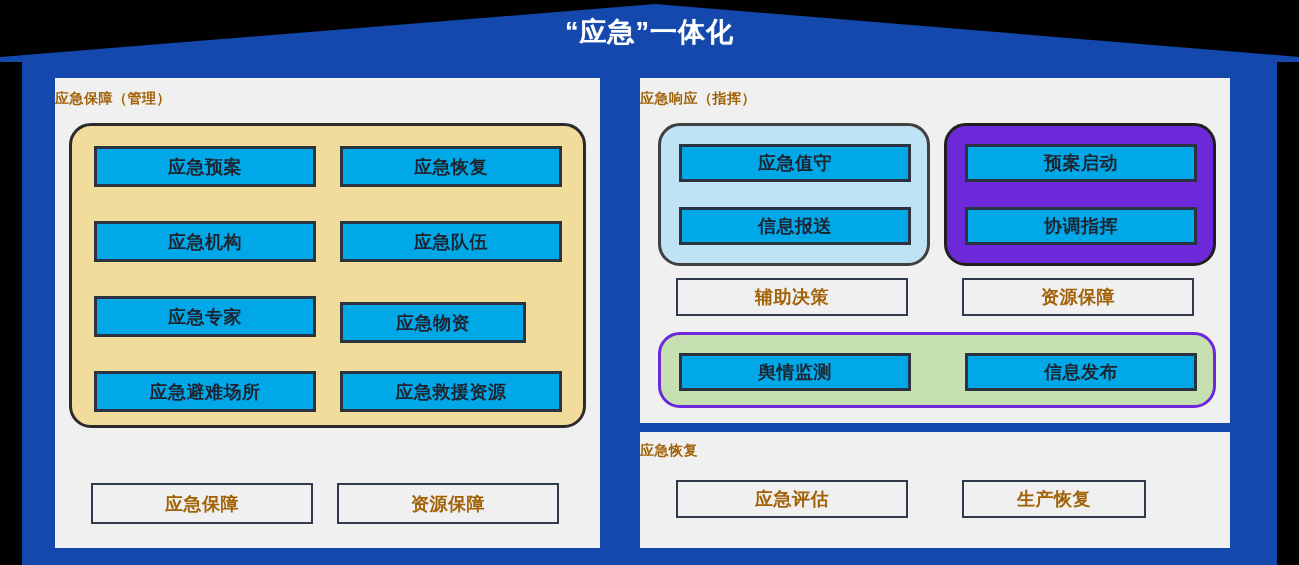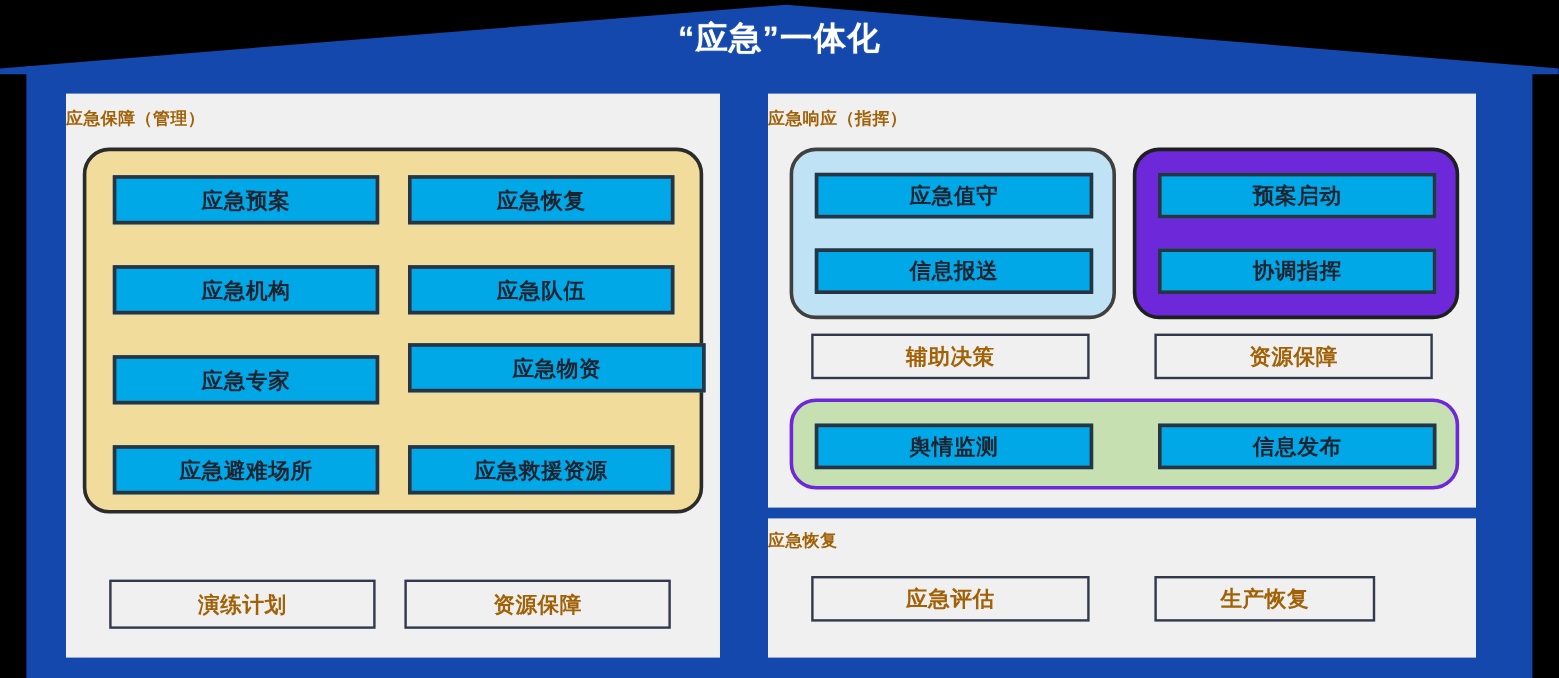--- a/index.html
+++ b/index.html
@@ -143,27 +143,27 @@
 
     <div class="group group-yellow abs" style="left:14px; top:45px; width:517px; height:305px;">
 
       <div class="cell cell-blue abs" style="left:22px;  top:20px;  width:222px; height:41px;">应急预案</div>
       <div class="cell cell-blue abs" style="left:268px; top:20px;  width:222px; height:41px;">应急恢复</div>
 
       <div class="cell cell-blue abs" style="left:22px;  top:95px;  width:222px; height:41px;">应急机构</div>
       <div class="cell cell-blue abs" style="left:268px; top:95px;  width:222px; height:41px;">应急队伍</div>
 
       <div class="cell cell-blue abs" style="left:22px;  top:170px; width:222px; height:41px;">应急专家</div>
-      <div class="cell cell-blue abs" style="left:268px; top:160px; width:248px; height:41px;">应急物资</div>
+      <div class="cell cell-blue abs" style="left:268px; top:176px; width:186px; height:41px;">应急物资</div>
 
       <div class="cell cell-blue abs" style="left:22px;  top:245px; width:222px; height:41px;">应急避难场所</div>
       <div class="cell cell-blue abs" style="left:268px; top:245px; width:222px; height:41px;">应急救援资源</div>
     </div>
 
-    <div class="cell cell-outline abs" style="left:36px;  top:405px; width:222px; height:41px;">演练计划</div>
+    <div class="cell cell-outline abs" style="left:36px;  top:405px; width:222px; height:41px;">应急保障</div>
     <div class="cell cell-outline abs" style="left:282px; top:405px; width:222px; height:41px;">资源保障</div>
   </div>
 
   <div class="panel panel-resp">
     <div class="panel-title">应急响应（指挥）</div>
 
     <div class="group group-lightblue abs" style="left:18px; top:45px; width:272px; height:143px;">
       <div class="cell cell-blue abs" style="left:18px; top:18px; width:232px; height:38px;">应急值守</div>
       <div class="cell cell-blue abs" style="left:18px; top:81px; width:232px; height:38px;">信息报送</div>
     </div>

